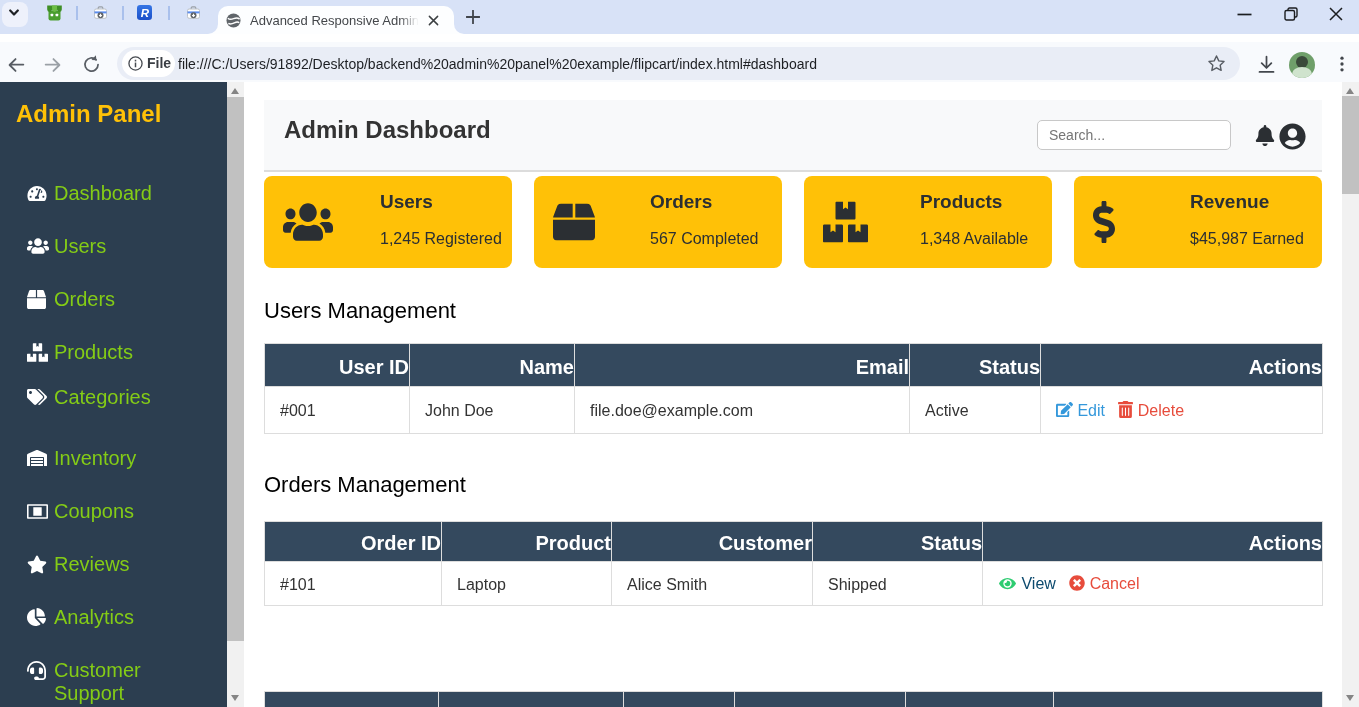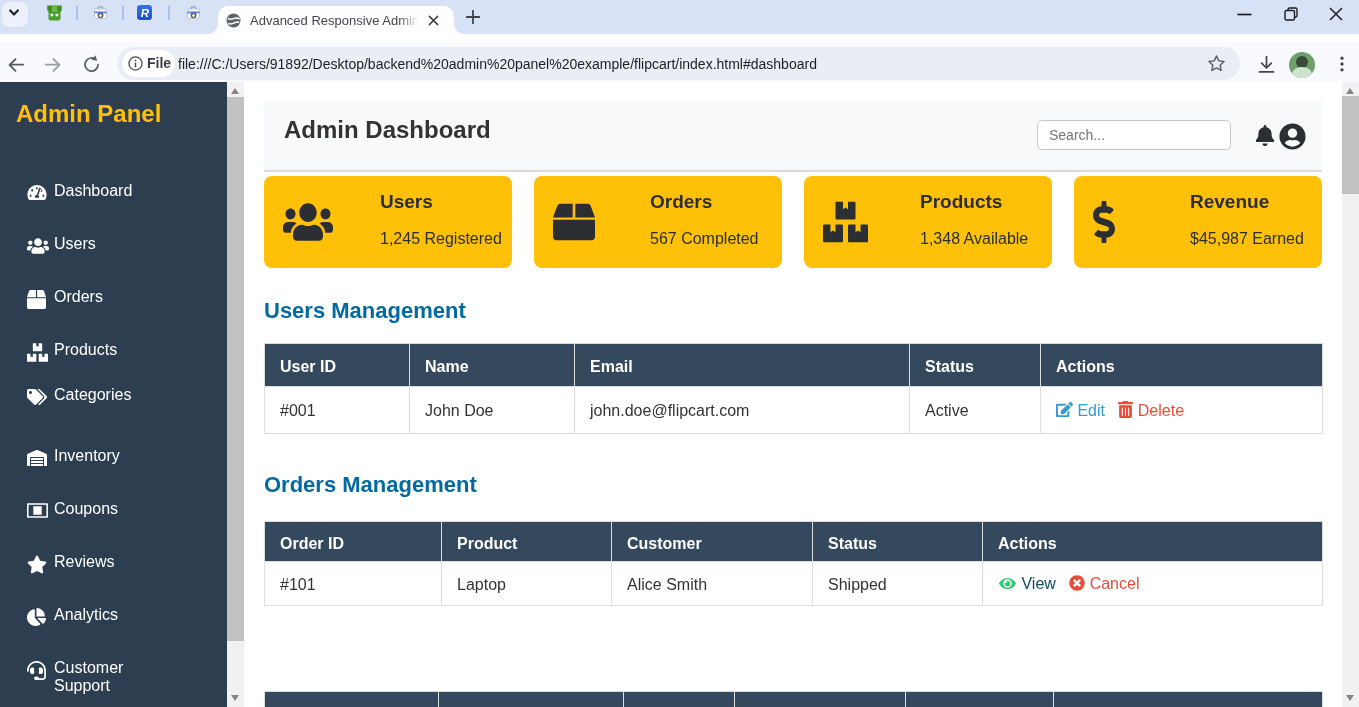--- a/index.html
+++ b/index.html
@@ -25,21 +25,21 @@
              border-bottom:1px solid #d8dce3;margin-top:8px; }
   #urlbar { position:absolute; left:117px; top:5px; width:1123px; height:33px; border-radius:17px;
             background:#e9edf6; }
   #filechip { position:absolute; left:5px; top:3px; width:53px; height:27px; border-radius:14px;
               background:#fff; }
   #urltext { position:absolute; left:61px; top:9px; font-size:14px; color:#1d1f23; white-space:nowrap; }
   
   #page { position:absolute; top:82px; left:0; width:1359px; height:625px; background:#fff; }
   #sidebar { position:absolute; left:0; top:0; width:227px; height:625px; background:#2c3e50; }
   #sbtitle { position:absolute; left:16px; top:18px; font-size:24px; font-weight:bold; color:#ffc107; }
-  .mitem { position:absolute; left:0; width:180px; height:24px; color:#ffffff; font-size:16px; }
+  .mitem { position:absolute; left:0; width:180px; height:24px; color:#84cc16; font-size:20px; }
   .mitem .micon { position:absolute; left:27px; top:2px; width:20px; height:20px; }
   .mitem .mtext { position:absolute; left:54px; top:0; }
   .sbar { position:absolute; top:0; width:17px; height:625px; background:#f1f1f1; }
   .sbar .thumb { position:absolute; left:0; width:17px; background:#c1c1c1; }
   .sbar .arr { position:absolute; left:4px; width:0; height:0; }
   .arr.up { top:6px; border-left:4.5px solid transparent; border-right:4.5px solid transparent;
             border-bottom:6px solid #858585; }
   .arr.dn { bottom:6px; border-left:4.5px solid transparent; border-right:4.5px solid transparent;
             border-top:6px solid #858585; }
   #main { position:absolute; left:244px; top:0; width:914px; height:625px; background:#fff; }
@@ -50,23 +50,23 @@
             border-radius:5px; background:#fff; font-size:14px; color:#757575; line-height:28px; padding-left:11px; }
   #hicons { position:absolute; right:16px; top:25px; }
   .cards { position:absolute; left:20px; top:94px; width:1058px; height:92px; display:flex;
            justify-content:space-between; }
   .card { width:248px; height:92px; background:#ffc107; border-radius:8px; position:relative; }
   .card .cicon { position:absolute; left:19px; top:50%; transform:translateY(-50%); }
   .card .cicon svg { display:block; }
   .card .ctext { position:absolute; left:116px; top:15px; }
   .card h3 { font-size:19px; line-height:22px; color:#2b2f33; font-weight:bold; margin-bottom:17px; }
   .card p { font-size:16px; line-height:18px; color:#2b2f33; }
-  .sect-h { position:absolute; left:20px; font-size:22px; font-weight:bold; color:#0369a1; }
+  .sect-h { position:absolute; left:20px; font-size:22px; font-weight:normal; color:#000000; }
   table { border-collapse:collapse; position:absolute; left:20px; width:1058px; table-layout:fixed; }
-  th { background:#34495e; color:#fff; font-size:16px; text-align:left; padding:4px 0 0 15px;
+  th { background:#34495e; color:#fff; font-size:20px; text-align:right; padding:4px 0 0 15px;
        height:43px; border:1px solid #ddd; font-weight:bold; }
   td { background:#fff; color:#333; font-size:16px; text-align:left; padding:2px 0 0 15px;
        height:47px; border:1px solid #ddd; }
   .aicon { display:inline-block; vertical-align:-2px; }
   .lnk-edit { color:#3498db; }
   .lnk-del  { color:#e74c3c; }
   .lnk-view { color:#0c4a6e; }
   .t2 th { height:40px; }
   .t2 td { height:44px; }
 </style>
@@ -327,21 +327,21 @@
             <tr>
               <th>User ID</th>
               <th>Name</th>
               <th>Email</th>
               <th>Status</th>
               <th>Actions</th>
             </tr>
         <tr>
               <td>#001</td>
               <td>John Doe</td>
-              <td>john.doe@flipcart.com</td>
+              <td>file.doe@example.com</td>
               <td>Active</td>
             <td><span class="lnk-edit"><span class="aicon"><svg width="17" height="17" viewBox="0 0 576 512" fill="#3498db">
                       <path d="M402.6 83.2l90.2 90.2c3.8 3.8 3.8 10 0 13.8L274.4 405.6l-92.8 10.3c-12.4 1.4-22.9-9.1-21.5-21.5l10.3-92.8L388.8 83.2c3.8-3.8 10-3.8 13.8 0zm162-22.9l-48.8-48.8c-15.2-15.2-39.9-15.2-55.2 0l-35.4 35.4c-3.8 3.8-3.8 10 0 13.8l90.2 90.2c3.8 3.8 10 3.8 13.8 0l35.4-35.4c15.2-15.3 15.2-40 0-55.2zM384 346.2V448H64V128h229.8c3.2 0 6.2-1.3 8.5-3.5l40-40c7.6-7.6 2.2-20.5-8.5-20.5H48C21.5 64 0 85.5 0 112v352c0 26.5 21.5 48 48 48h352c26.5 0 48-21.5 48-48V306.2c0-10.7-12.9-16-20.5-8.5l-40 40c-2.2 2.3-3.5 5.3-3.5 8.5z"></path>
                     </svg></span> Edit</span>&nbsp;&nbsp;
                 <span class="lnk-del"><span class="aicon"><svg width="15" height="17" viewBox="0 0 448 512" fill="#e74c3c">
                       <path d="M32 464a48 48 0 0 0 48 48h288a48 48 0 0 0 48-48V128H32zm272-256a16 16 0 0 1 32 0v224a16 16 0 0 1-32 0zm-96 0a16 16 0 0 1 32 0v224a16 16 0 0 1-32 0zm-96 0a16 16 0 0 1 32 0v224a16 16 0 0 1-32 0zM432 32H312l-9.4-18.7A24 24 0 0 0 281.1 0H166.8a23.72 23.72 0 0 0-21.4 13.3L136 32H16A16 16 0 0 0 0 48v32a16 16 0 0 0 16 16h416a16 16 0 0 0 16-16V48a16 16 0 0 0-16-16z"></path>
                     </svg></span> Delete</span></td>
             </tr>
       </tbody>
         </table>

